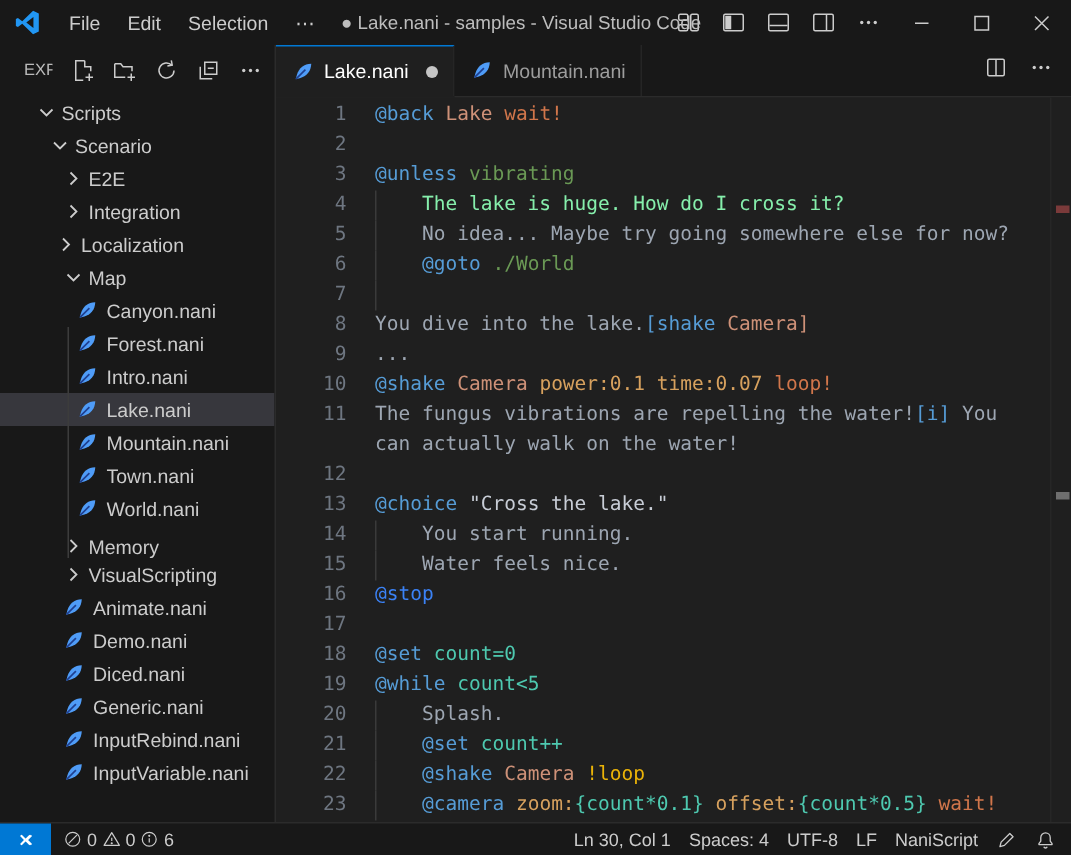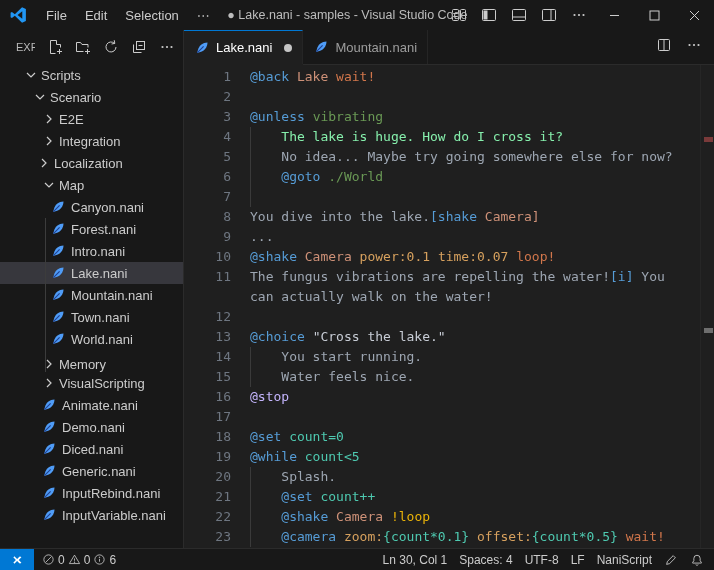--- a/index.html
+++ b/index.html
@@ -360,21 +360,21 @@
             <div class="cl"><div class="ln">7</div><div class="ct"><span class="iguide"></span></div></div>
             <div class="cl"><div class="ln">8</div><div class="ct"><span style="color: rgb(157, 166, 178);">You dive into the lake.</span><span style="color: rgb(86, 156, 214);">[shake </span><span style="color: rgb(206, 145, 120);">Camera]</span></div></div>
             <div class="cl"><div class="ln">9</div><div class="ct"><span style="color: rgb(157, 166, 178);">...</span></div></div>
             <div class="cl"><div class="ln">10</div><div class="ct"><span style="color: rgb(86, 156, 214);">@shake </span><span style="color: rgb(206, 145, 120);">Camera </span><span style="color: rgb(215, 161, 94);">power:0.1 </span><span style="color: rgb(215, 161, 94);">time:0.07 </span><span style="color: rgb(209, 118, 75);">loop!</span></div></div>
             <div class="cl"><div class="ln">11</div><div class="ct"><span style="color: rgb(157, 166, 178);">The fungus vibrations are repelling the water!</span><span style="color: rgb(86, 156, 214);">[i]</span><span style="color: rgb(157, 166, 178);"> You</span></div></div>
             <div class="cl"><div class="ln"></div><div class="ct"><span style="color: rgb(157, 166, 178);">can actually walk on the water!</span></div></div>
             <div class="cl"><div class="ln">12</div><div class="ct"></div></div>
             <div class="cl"><div class="ln">13</div><div class="ct"><span style="color: rgb(86, 156, 214);">@choice </span><span style="color: rgb(200, 205, 214);">"Cross the lake."</span></div></div>
             <div class="cl"><div class="ln">14</div><div class="ct"><span class="iguide"></span><span style="color: rgb(157, 166, 178);">    You start running.</span></div></div>
             <div class="cl"><div class="ln">15</div><div class="ct"><span class="iguide"></span><span style="color: rgb(157, 166, 178);">    Water feels nice.</span></div></div>
-            <div class="cl"><div class="ln">16</div><div class="ct"><span style="color: #c4b5fd;">@stop</span></div></div>
+            <div class="cl"><div class="ln">16</div><div class="ct"><span style="color: #3b82f6;">@stop</span></div></div>
             <div class="cl"><div class="ln">17</div><div class="ct"></div></div>
             <div class="cl"><div class="ln">18</div><div class="ct"><span style="color: rgb(86, 156, 214);">@set </span><span style="color: rgb(78, 201, 176);">count=0</span></div></div>
             <div class="cl"><div class="ln">19</div><div class="ct"><span style="color: rgb(86, 156, 214);">@while </span><span style="color: rgb(78, 201, 176);">count&lt;5</span></div></div>
             <div class="cl"><div class="ln">20</div><div class="ct"><span class="iguide"></span><span style="color: rgb(157, 166, 178);">    Splash.</span></div></div>
             <div class="cl"><div class="ln">21</div><div class="ct"><span class="iguide"></span><span style="color: rgb(157, 166, 178);">    </span><span style="color: rgb(86, 156, 214);">@set </span><span style="color: rgb(78, 201, 176);">count++</span></div></div>
             <div class="cl"><div class="ln">22</div><div class="ct"><span class="iguide"></span><span style="color: rgb(157, 166, 178);">    </span><span style="color: rgb(86, 156, 214);">@shake </span><span style="color: rgb(206, 145, 120);">Camera </span><span style="color: #eab308;">!loop</span></div></div>
             <div class="cl"><div class="ln">23</div><div class="ct"><span class="iguide"></span><span style="color: rgb(157, 166, 178);">    </span><span style="color: rgb(86, 156, 214);">@camera </span><span style="color: rgb(215, 161, 94);">zoom:</span><span style="color: rgb(78, 201, 176);">{count*0.1}</span><span style="color: rgb(157, 166, 178);"> </span><span style="color: rgb(215, 161, 94);">offset:</span><span style="color: rgb(78, 201, 176);">{count*0.5}</span><span style="color: rgb(157, 166, 178);"> </span><span style="color: rgb(209, 118, 75);">wait!</span></div></div>
           </div>
         <div class="scrollbar">
             <div class="ov-mark" style="top: 72px; background: rgb(122, 58, 58);"></div>

